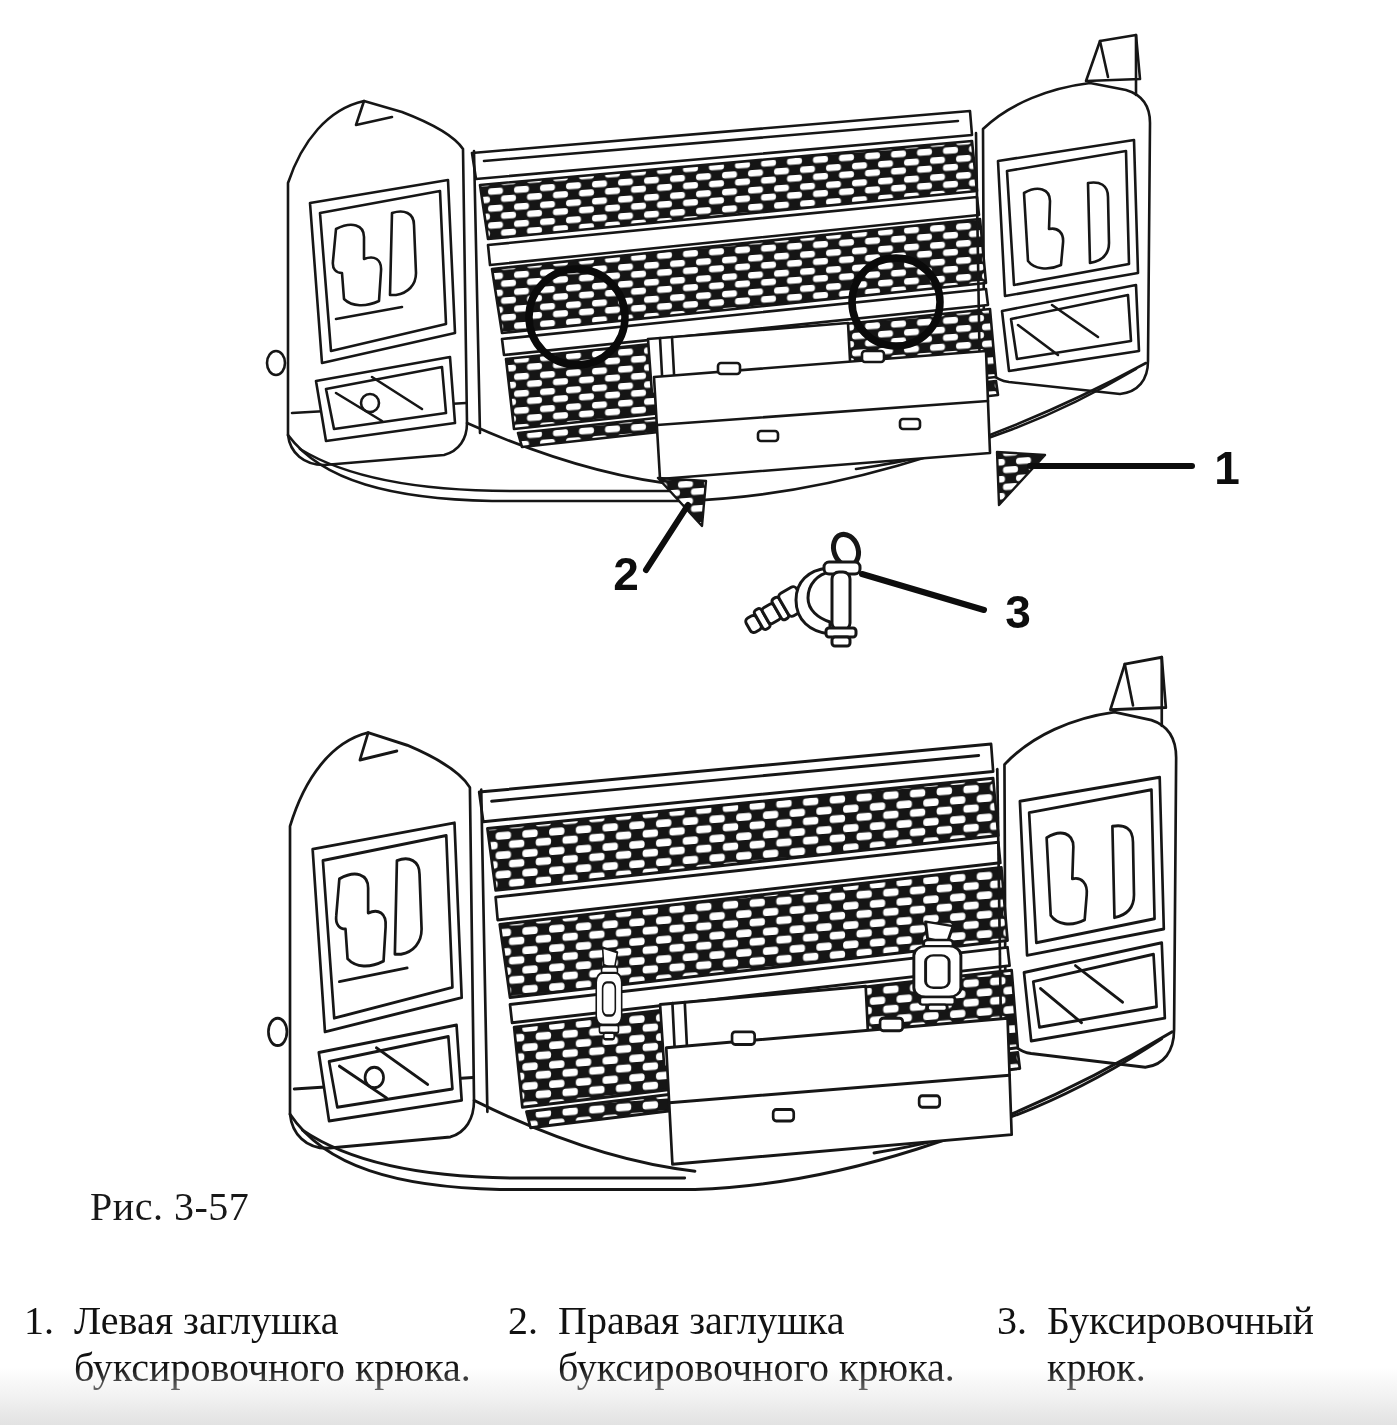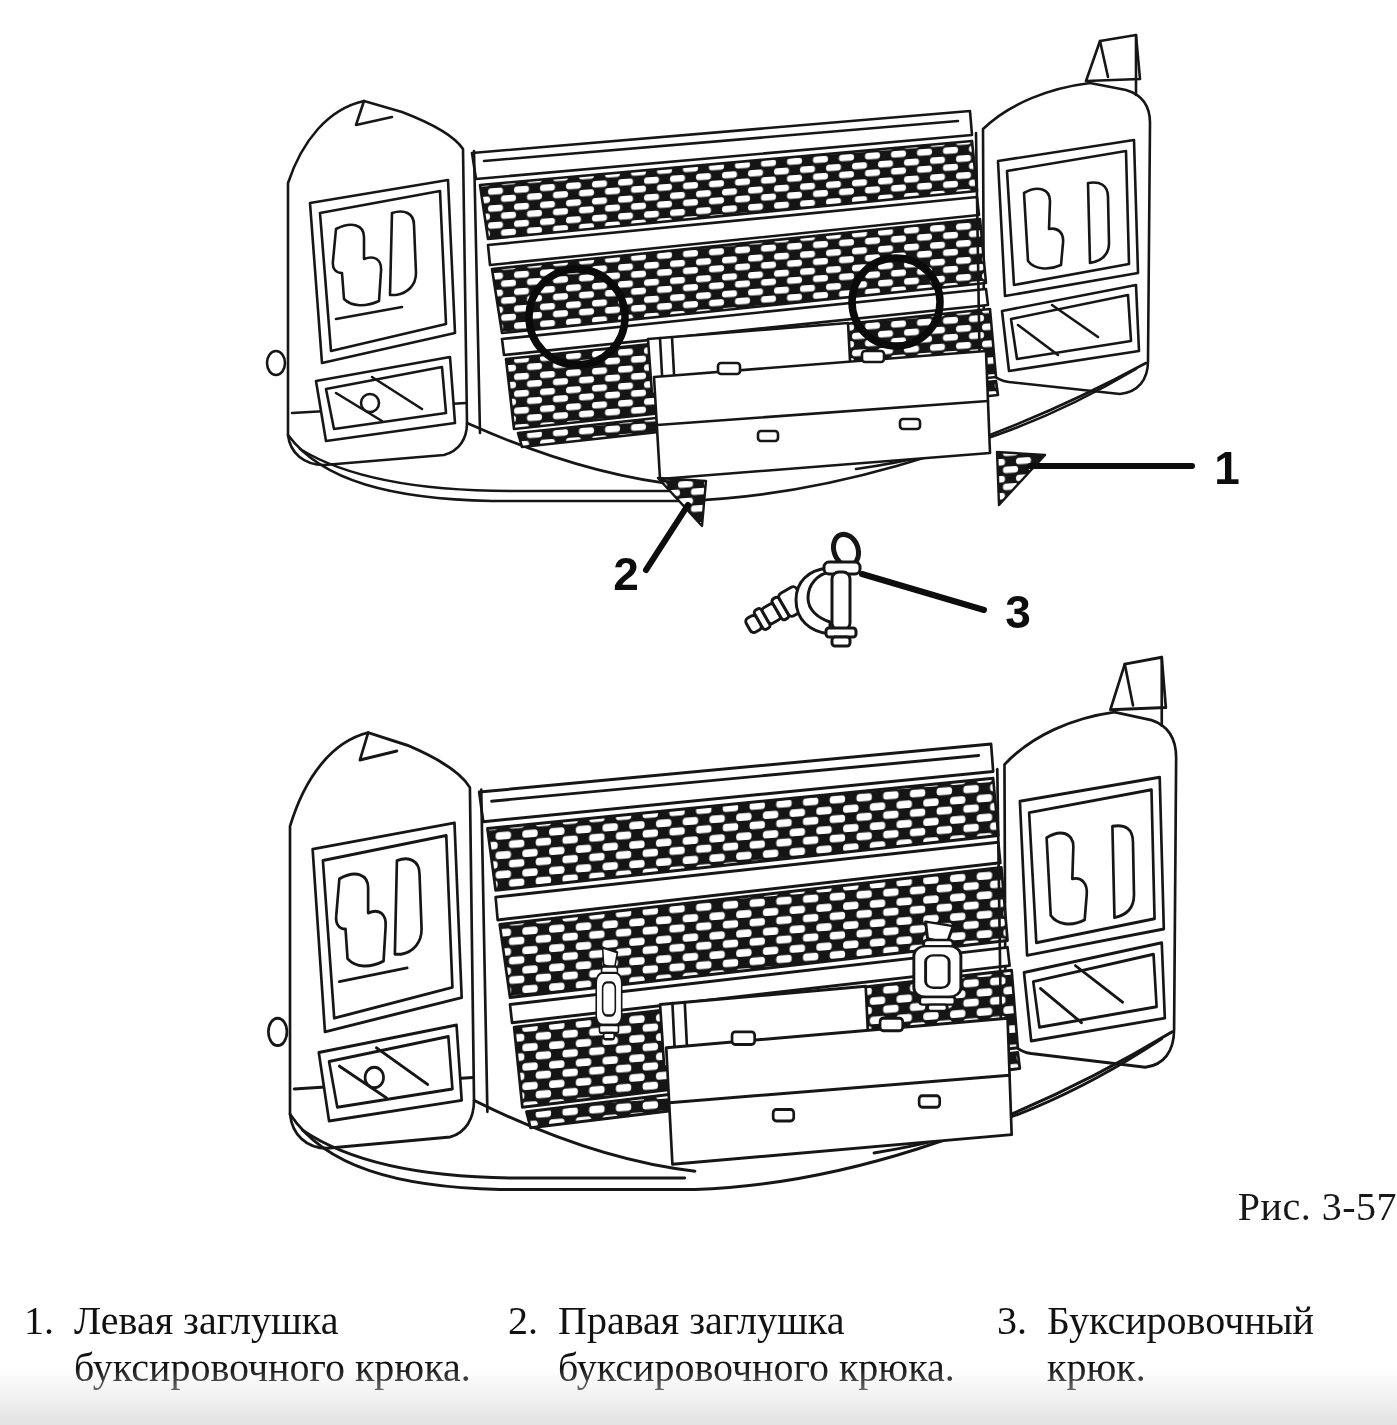--- a/index.html
+++ b/index.html
@@ -6,21 +6,21 @@
   body{
     width:1397px;height:1425px;position:relative;overflow:hidden;
     background:#ffffff;
     font-family:"Liberation Serif", serif;
     color:#141414;
   }
   .figure-area{position:absolute;top:0;left:0;width:1397px;height:1280px;}
   .figure-area svg{position:absolute;top:0;left:0;}
   .figure-caption{
     position:absolute;top:1183px;left:90px;right:0;
-    text-align:right;font-size:40px;color:#181818;letter-spacing:.5px;
+    text-align:left;font-size:40px;color:#181818;letter-spacing:.5px;
   }
   .legend{position:absolute;top:0;left:0;width:1397px;height:1425px;pointer-events:none;}
   .legend-item{position:absolute;top:1297px;display:flex;font-size:40px;line-height:47px;color:#121212;}
   .legend-num{width:50px;flex:none;}
   .legend-text{width:400px;}
   #legend-item-1{left:24px;}
   #legend-item-2{left:508px;}
   #legend-item-3{left:997px;}
   #legend-item-3 .legend-text{width:360px;}
   .bottom-shade{

